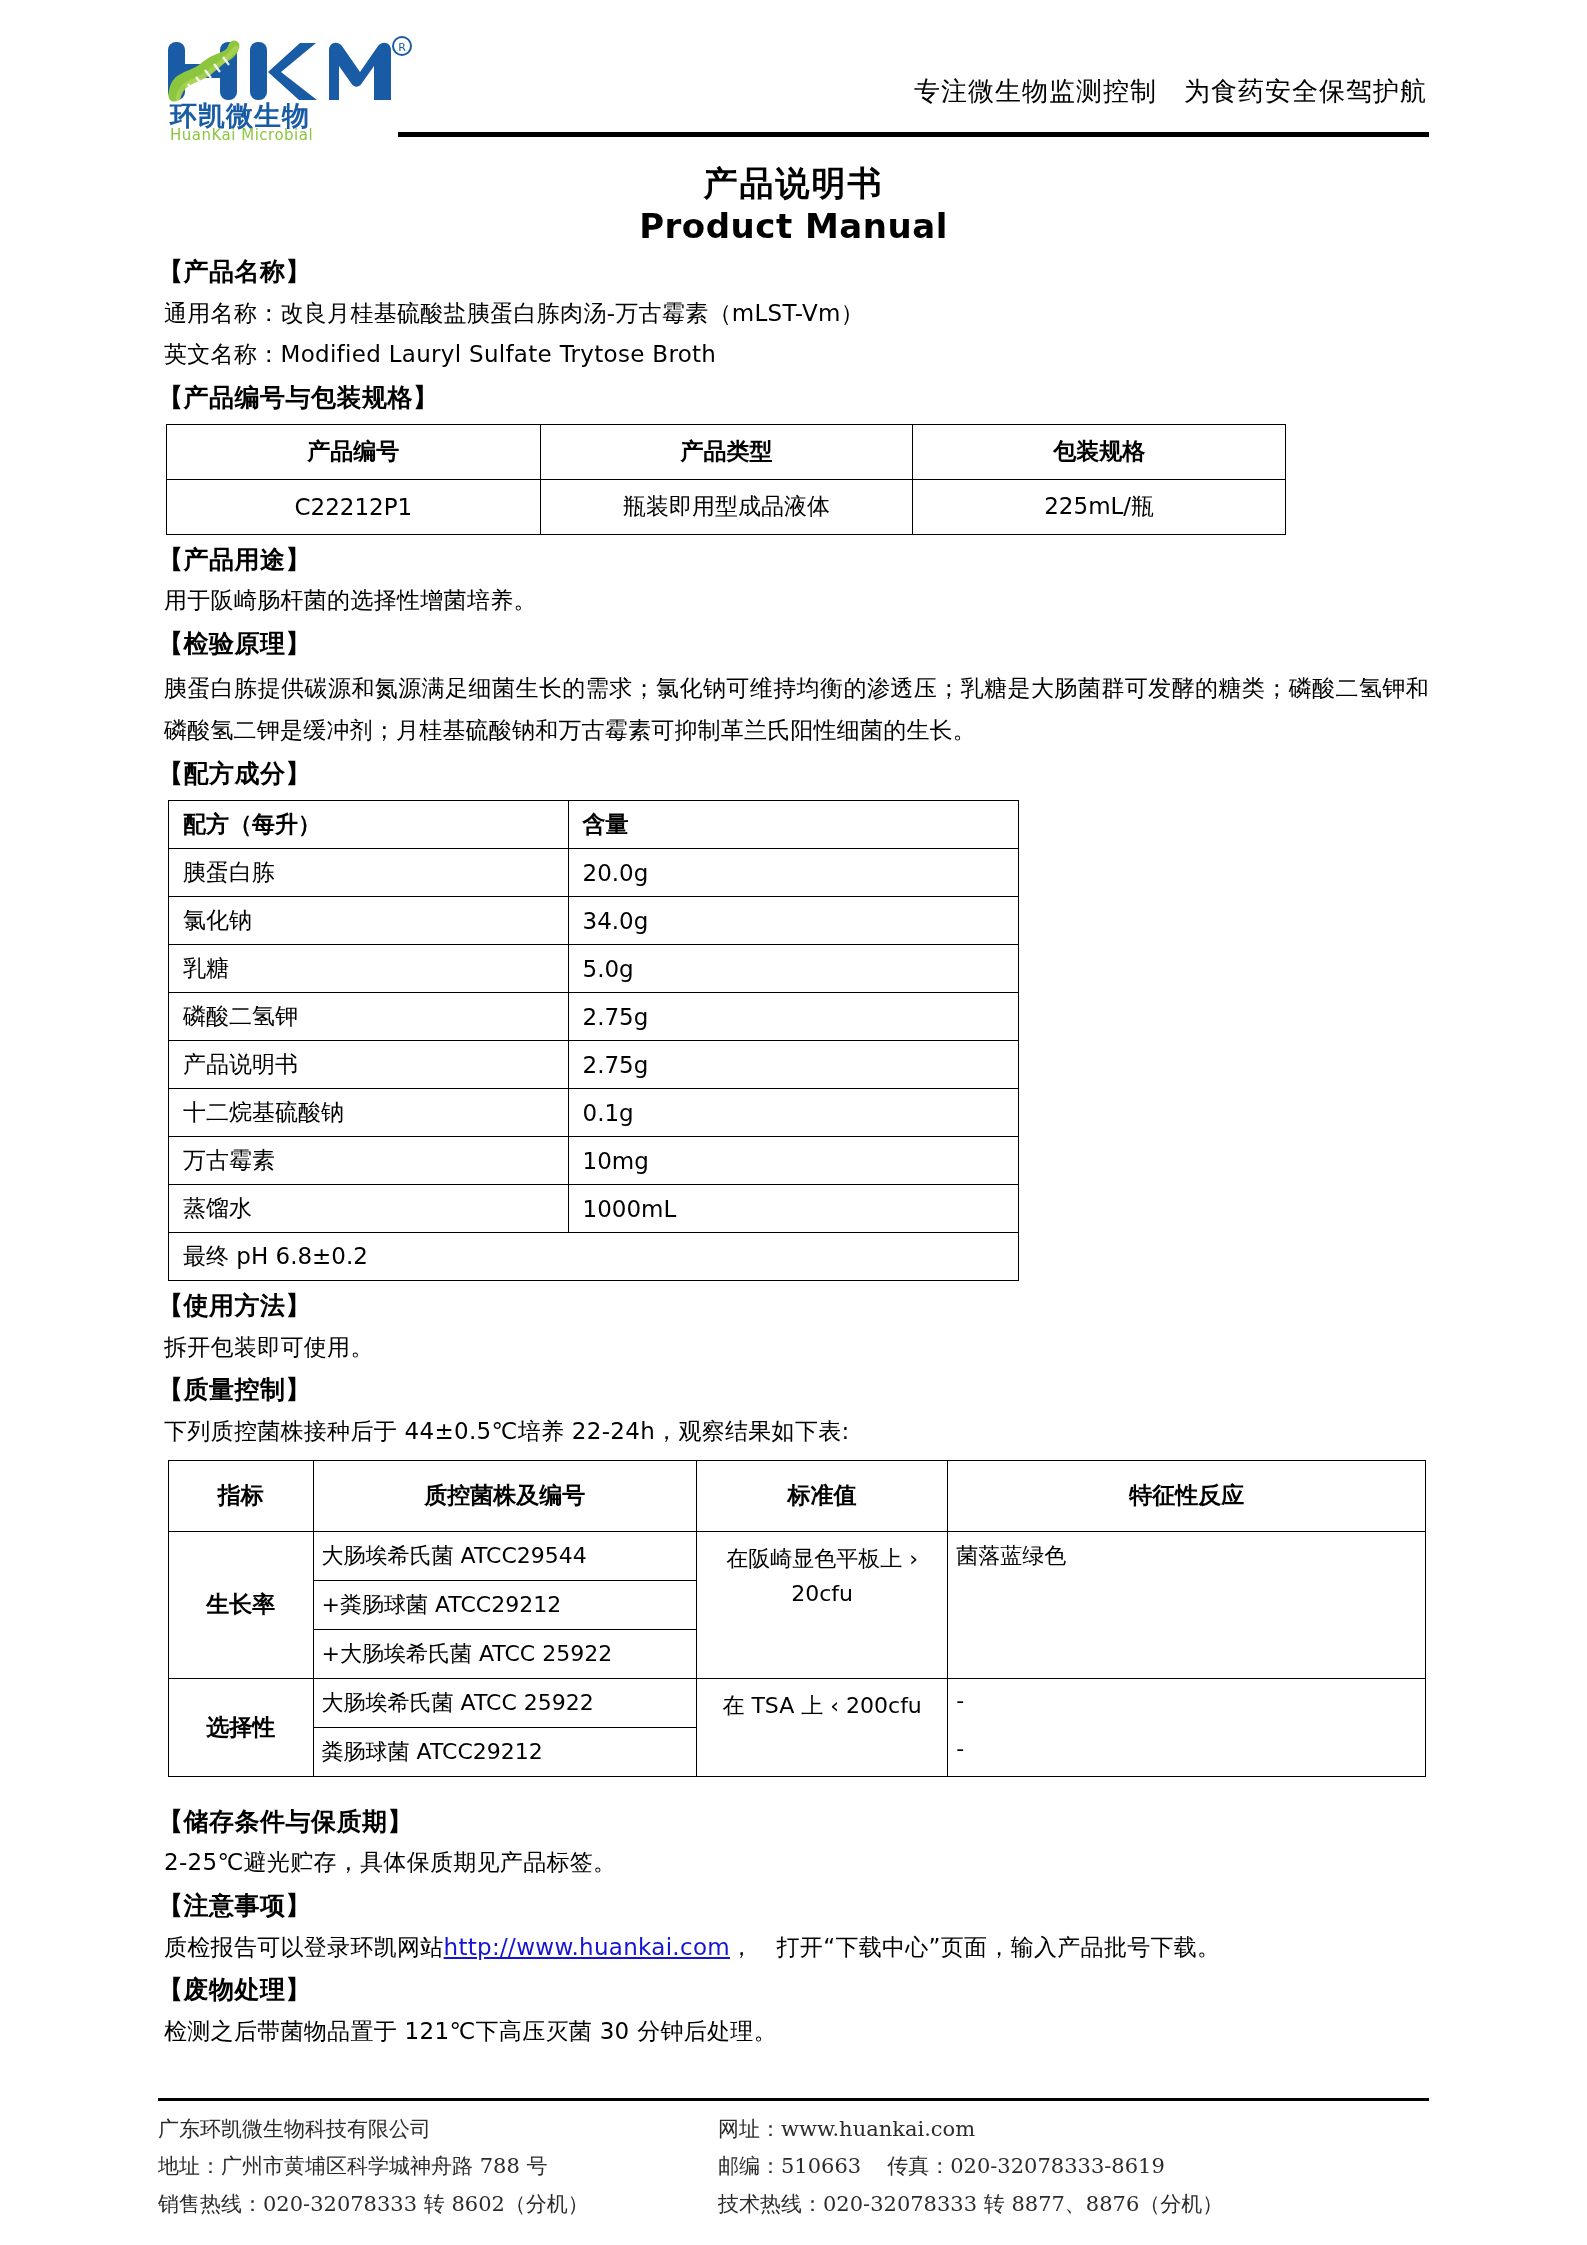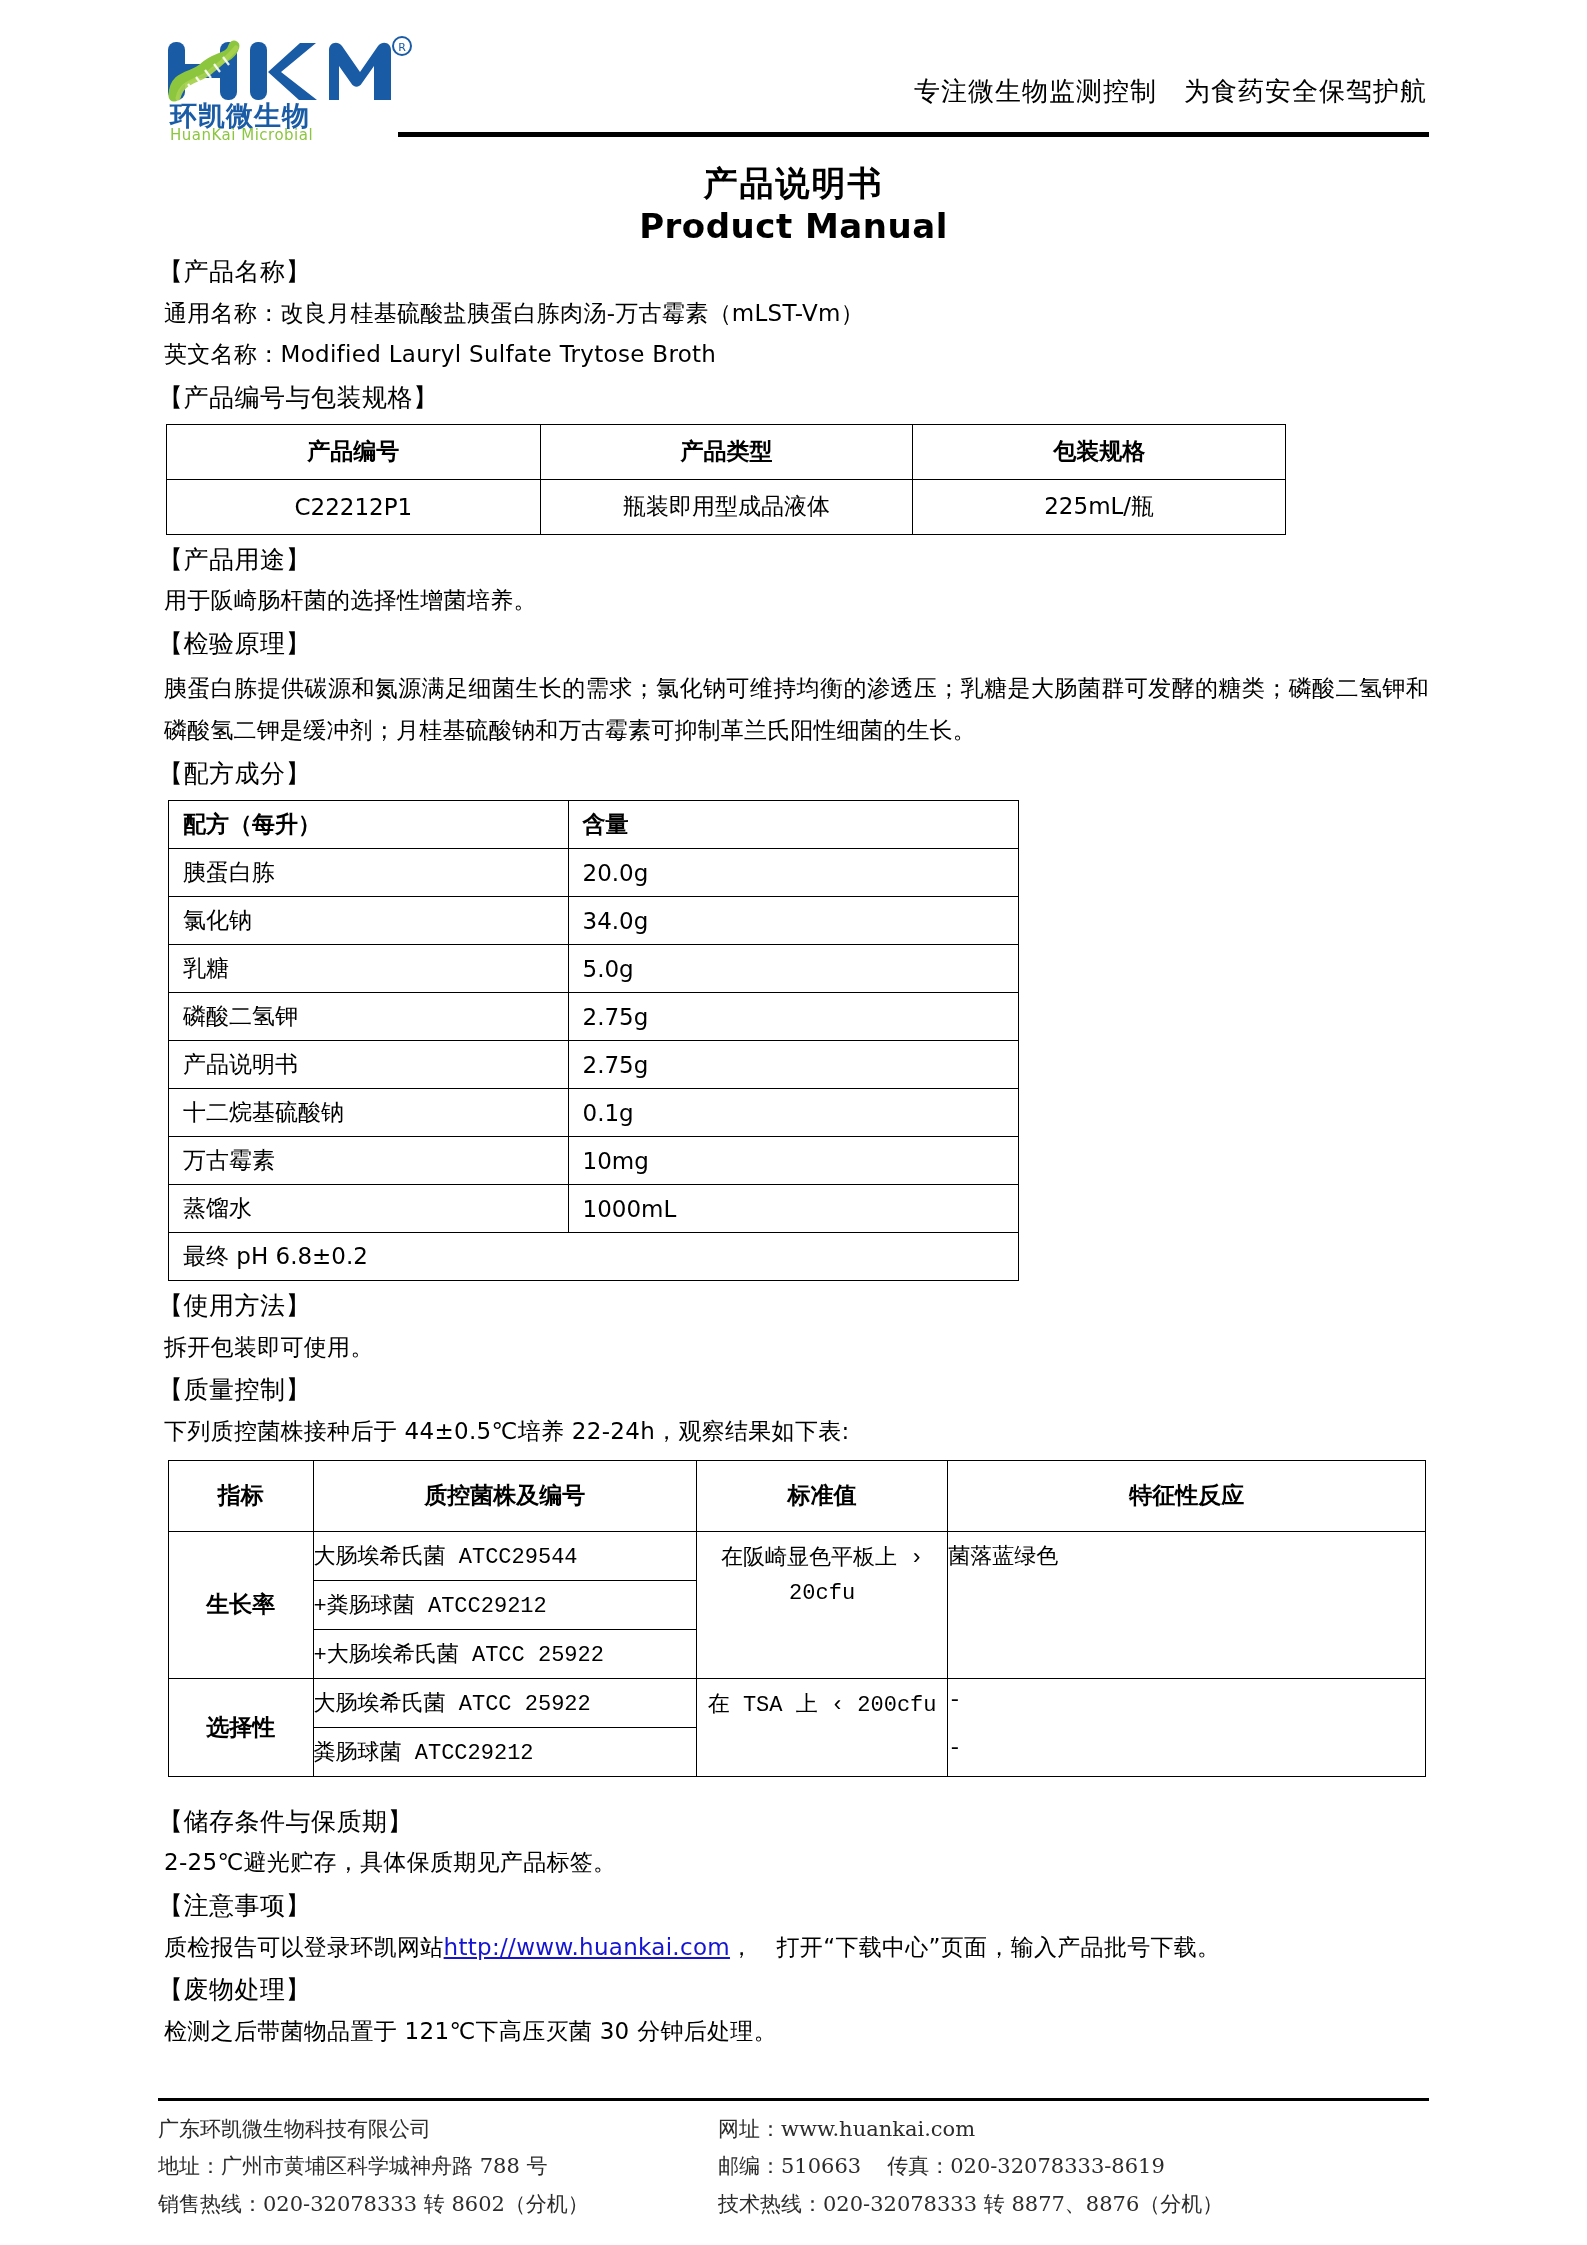--- a/index.html
+++ b/index.html
@@ -74,21 +74,21 @@
     font-size: 34px;
     font-weight: bold;
     letter-spacing: 0.5px;
     line-height: 1.25;
     margin-bottom: 6px;
   }
 
   
   .sec-head {
     font-size: 25px;
-    font-weight: normal;
+    font-weight: bold;
     line-height: 1.55;
     margin: 4px 0 2px 0;
     letter-spacing: 0.5px;
   }
   .body-line {
     font-size: 23px;
     line-height: 1.72;
     margin: 2px 0 2px 6px;
     letter-spacing: 0.3px;
   }
@@ -147,24 +147,23 @@
     border-right: 1.5px solid #000;
   }
 
   .tbl-qc {
     width: 1258px;
     margin: 8px 0 8px 10px;
     table-layout: fixed;
   }
   .tbl-qc th, .tbl-qc td {
     border: 1.5px solid #000;
-    padding: 9px 0;
+    padding: 9px 8px;
     font-size: 22px;
     vertical-align: middle;
-    font-family: Liberation Mono, monospace;
   }
   .tbl-qc th {
     text-align: center;
     font-weight: bold;
     font-size: 23px;
     height: 52px;
   }
   .tbl-qc td.idx {
     text-align: center;
     font-weight: bold;

